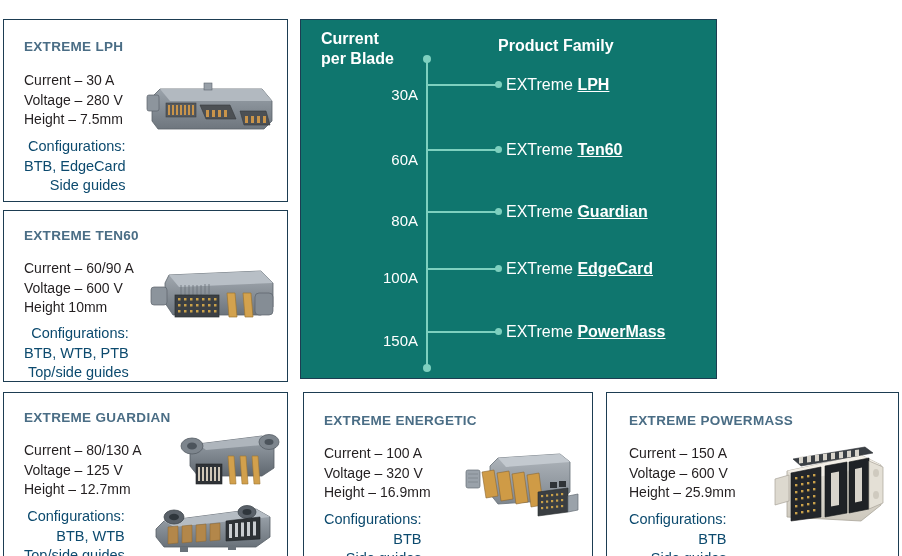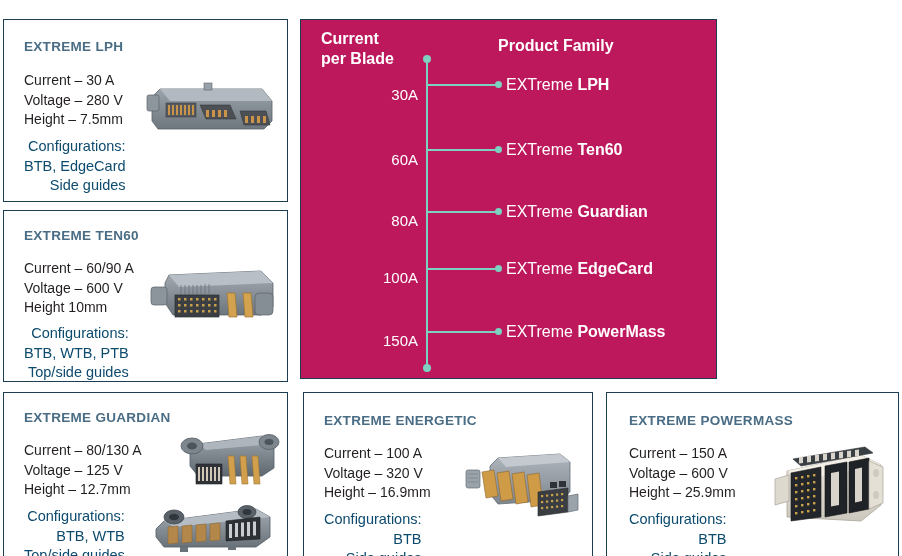--- a/index.html
+++ b/index.html
@@ -40,21 +40,21 @@
     line-height:19.5px;
     color:#0c4a6e;
     white-space:nowrap;
     text-align:right;
   }
   .photo{position:absolute;}
 
   
   .panel{
     position:absolute;
-    background:#be185d;
+    background:#0f766e;
     border:1.5px solid #1d3d52;
     box-sizing:border-box;
   }
   .panel-head{
     position:absolute;
     color:#ffffff;
     font-weight:bold;
     font-size:16px;
     line-height:20px;
   }
@@ -66,21 +66,21 @@
     font-size:15px;
     text-align:right;
     white-space:nowrap;
   }
   .fam-label{
     position:absolute;
     color:#ffffff;
     font-size:16px;
     white-space:nowrap;
   }
-  .fam-label b{font-weight:bold;}
+  .fam-label b{font-weight:bold;text-decoration:underline;}
   .fam-label .reg{font-weight:normal;}
 </style>
 </head>
 <body>
 
 <div class="stage">
 
   <div class="card" style="left:3px;top:3px;width:285px;height:183px;">
     <div class="card-title" style="left:20px;top:19px;">EXTREME LPH</div>
     <div class="spec-block" style="left:20px;top:51px;">

